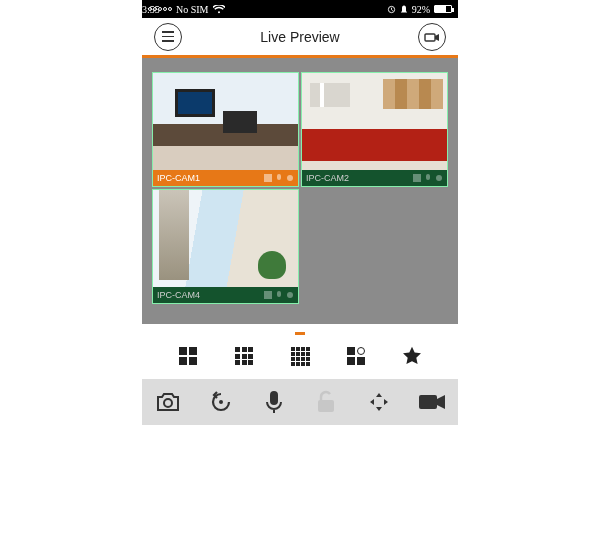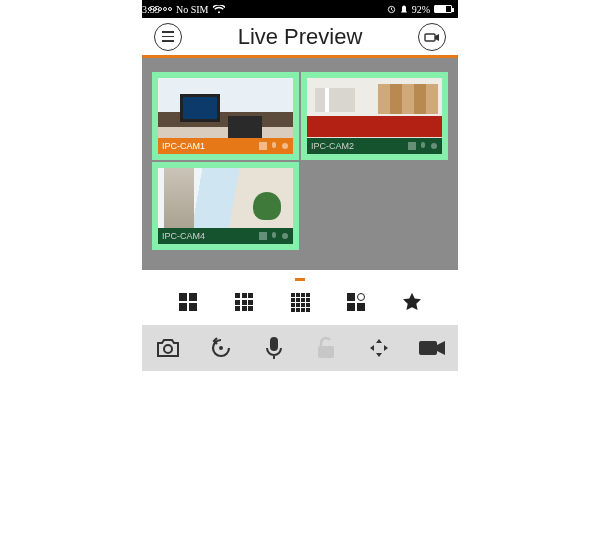--- a/index.html
+++ b/index.html
@@ -38,43 +38,43 @@
   .batt-fill { position:absolute; left:0; top:0; bottom:0; width:68%; background:#fff; }
 
   
   .nav {
     height: 40px;
     display:flex; align-items:center; justify-content:space-between;
     padding: 0 12px;
     border-bottom: 3px solid #e77817;
     background:#fff;
   }
-  .nav-title { font-size:22px; color:#222; font-weight:400; }
+  .nav-title { font-size:14px; color:#222; font-weight:400; }
   .circ-btn {
     width:28px; height:28px; border:1.5px solid #333; border-radius:50%;
     display:flex; align-items:center; justify-content:center;
     background:#fff;
   }
   .hamb { display:flex; flex-direction:column; gap:3px; }
   .hamb span { width:12px; height:1.5px; background:#333; display:block; }
 
   
   .preview {
     background:#8b8b8b;
     padding: 14px 10px 20px 10px;
   }
   .grid2 {
     display:grid;
     grid-template-columns: 1fr 1fr;
     gap:2px;
   }
   .cam {
     position:relative;
-    height:88px;
-    border:6px solid #86efac;
+    height:115px;
+    border:1px solid #86efac;
     overflow:hidden;
   }
   .cam .thumb { width:100%; height:100%; }
   .cam .label {
     position:absolute; left:0; right:0; bottom:0;
     height:16px;
     background:#14532d;
     color:#cfcfcf;
     font-size:9px;
     display:flex; align-items:center; justify-content:space-between;

